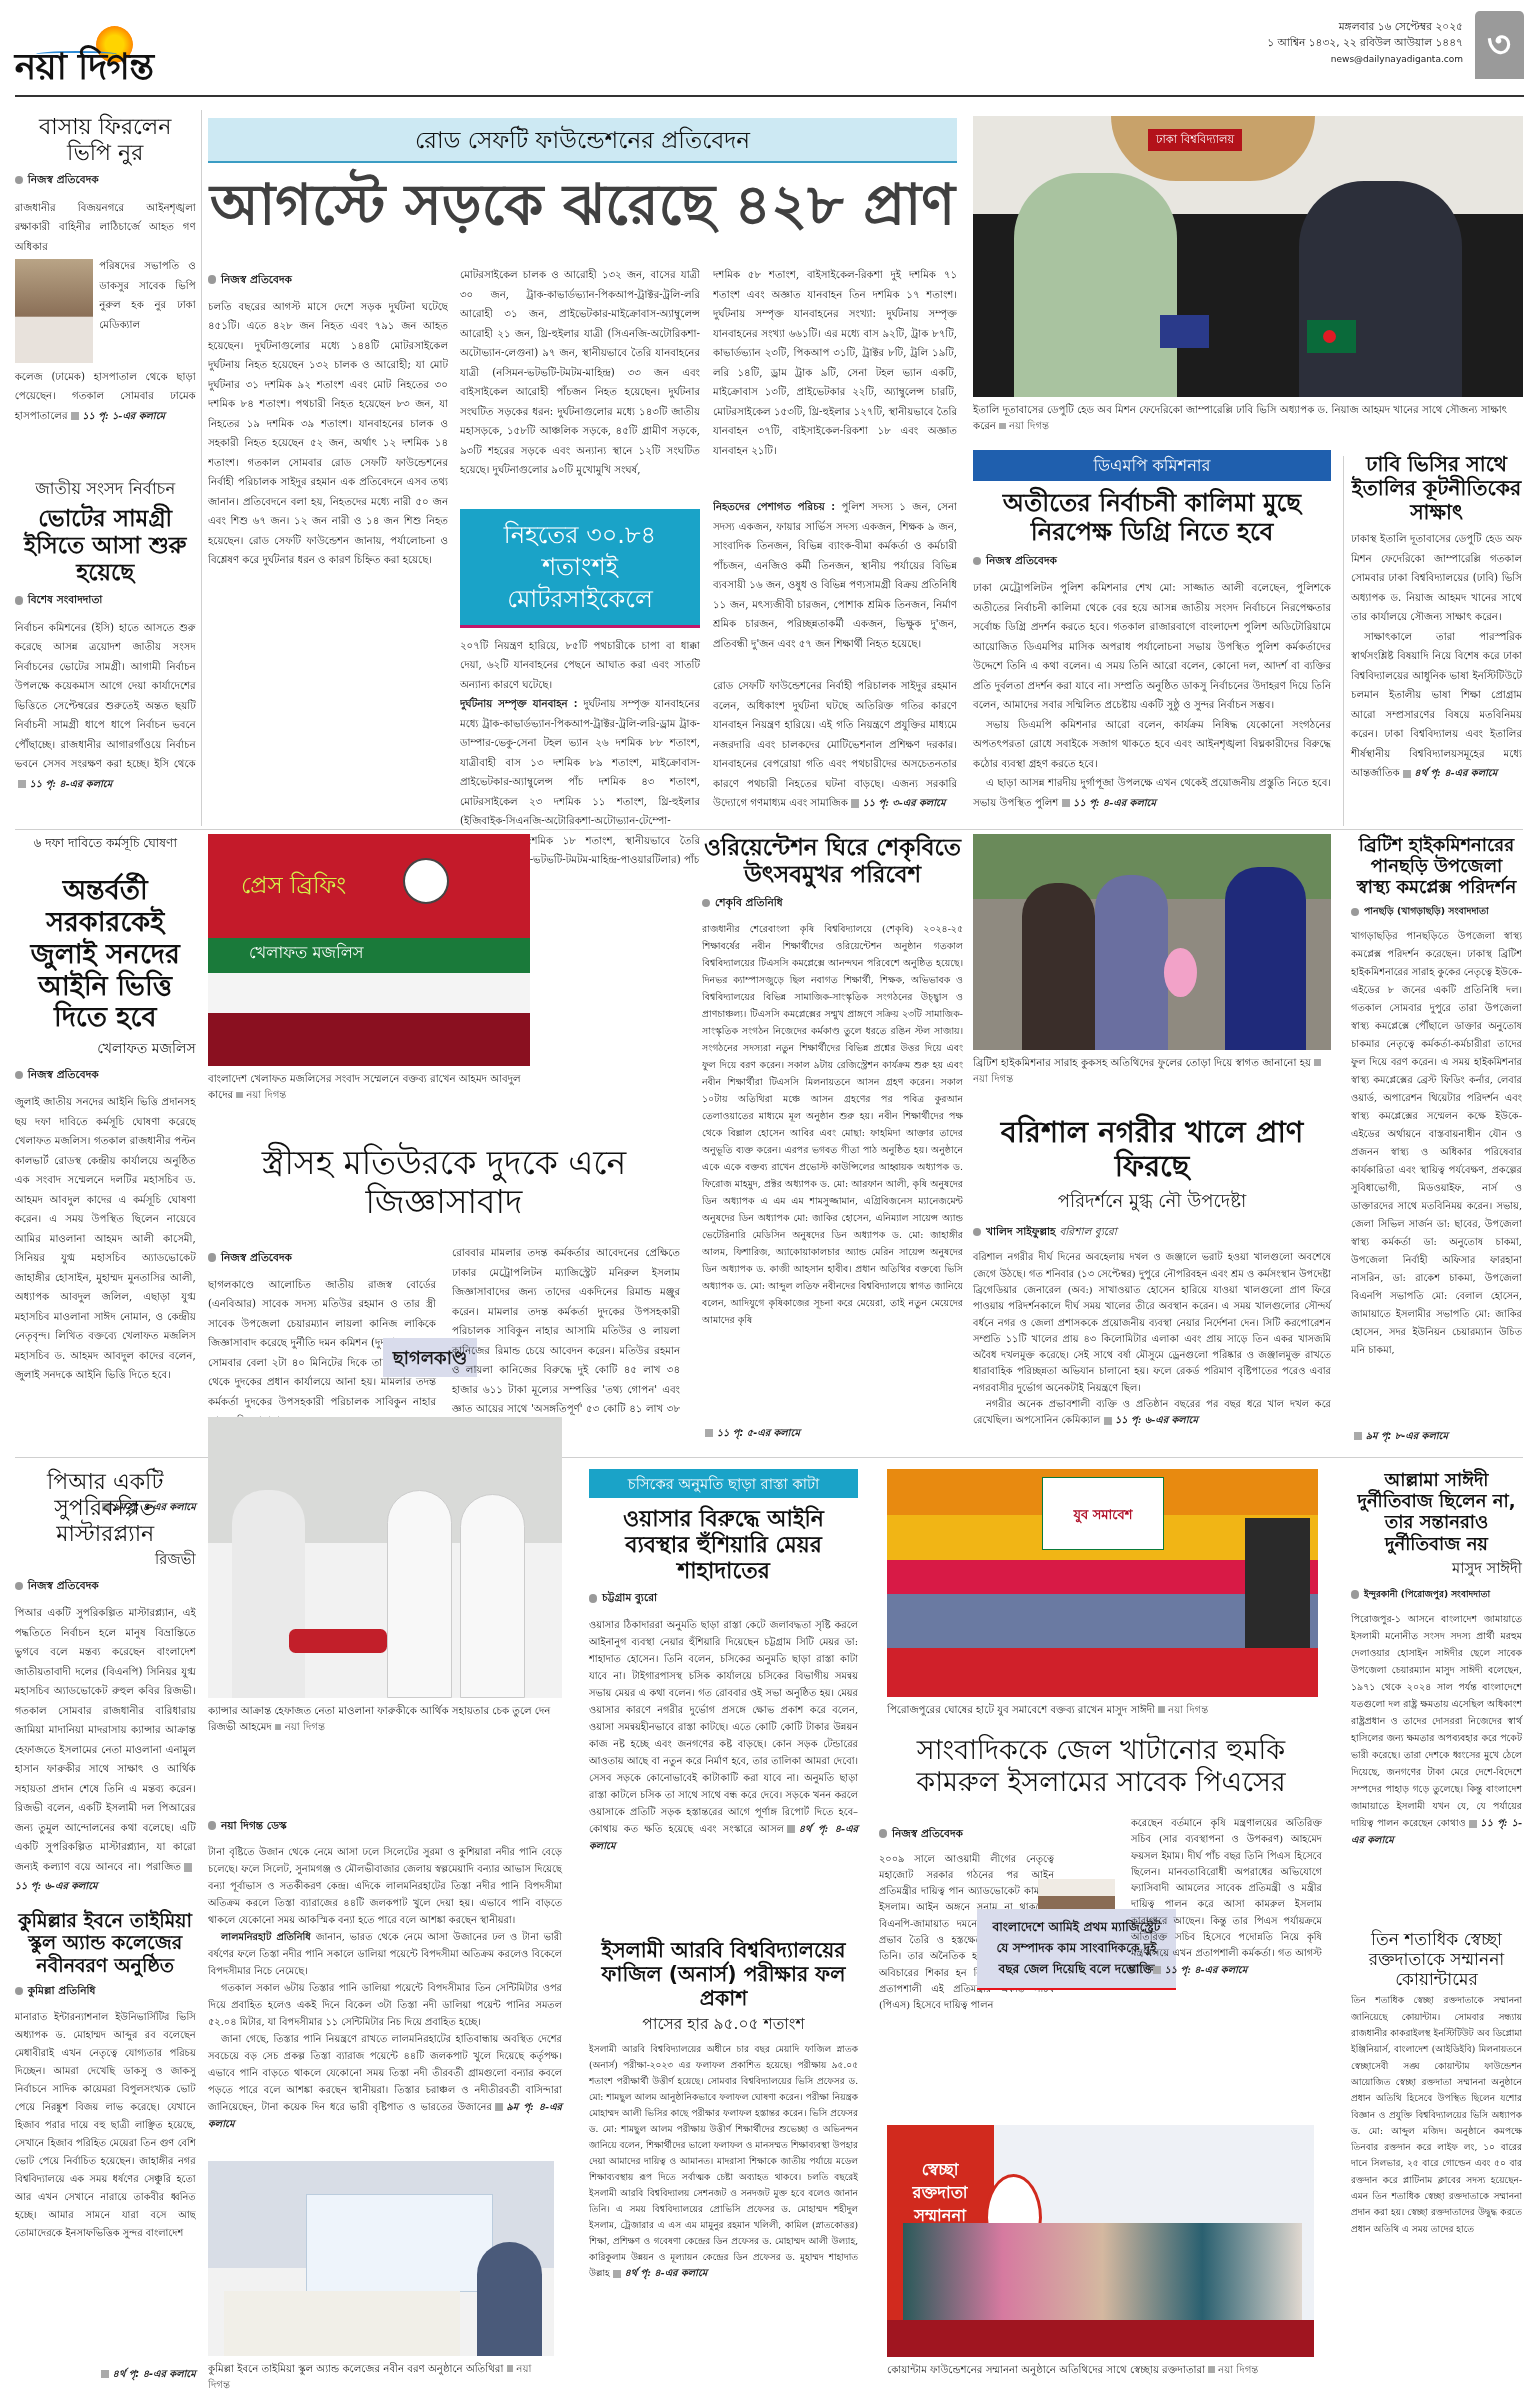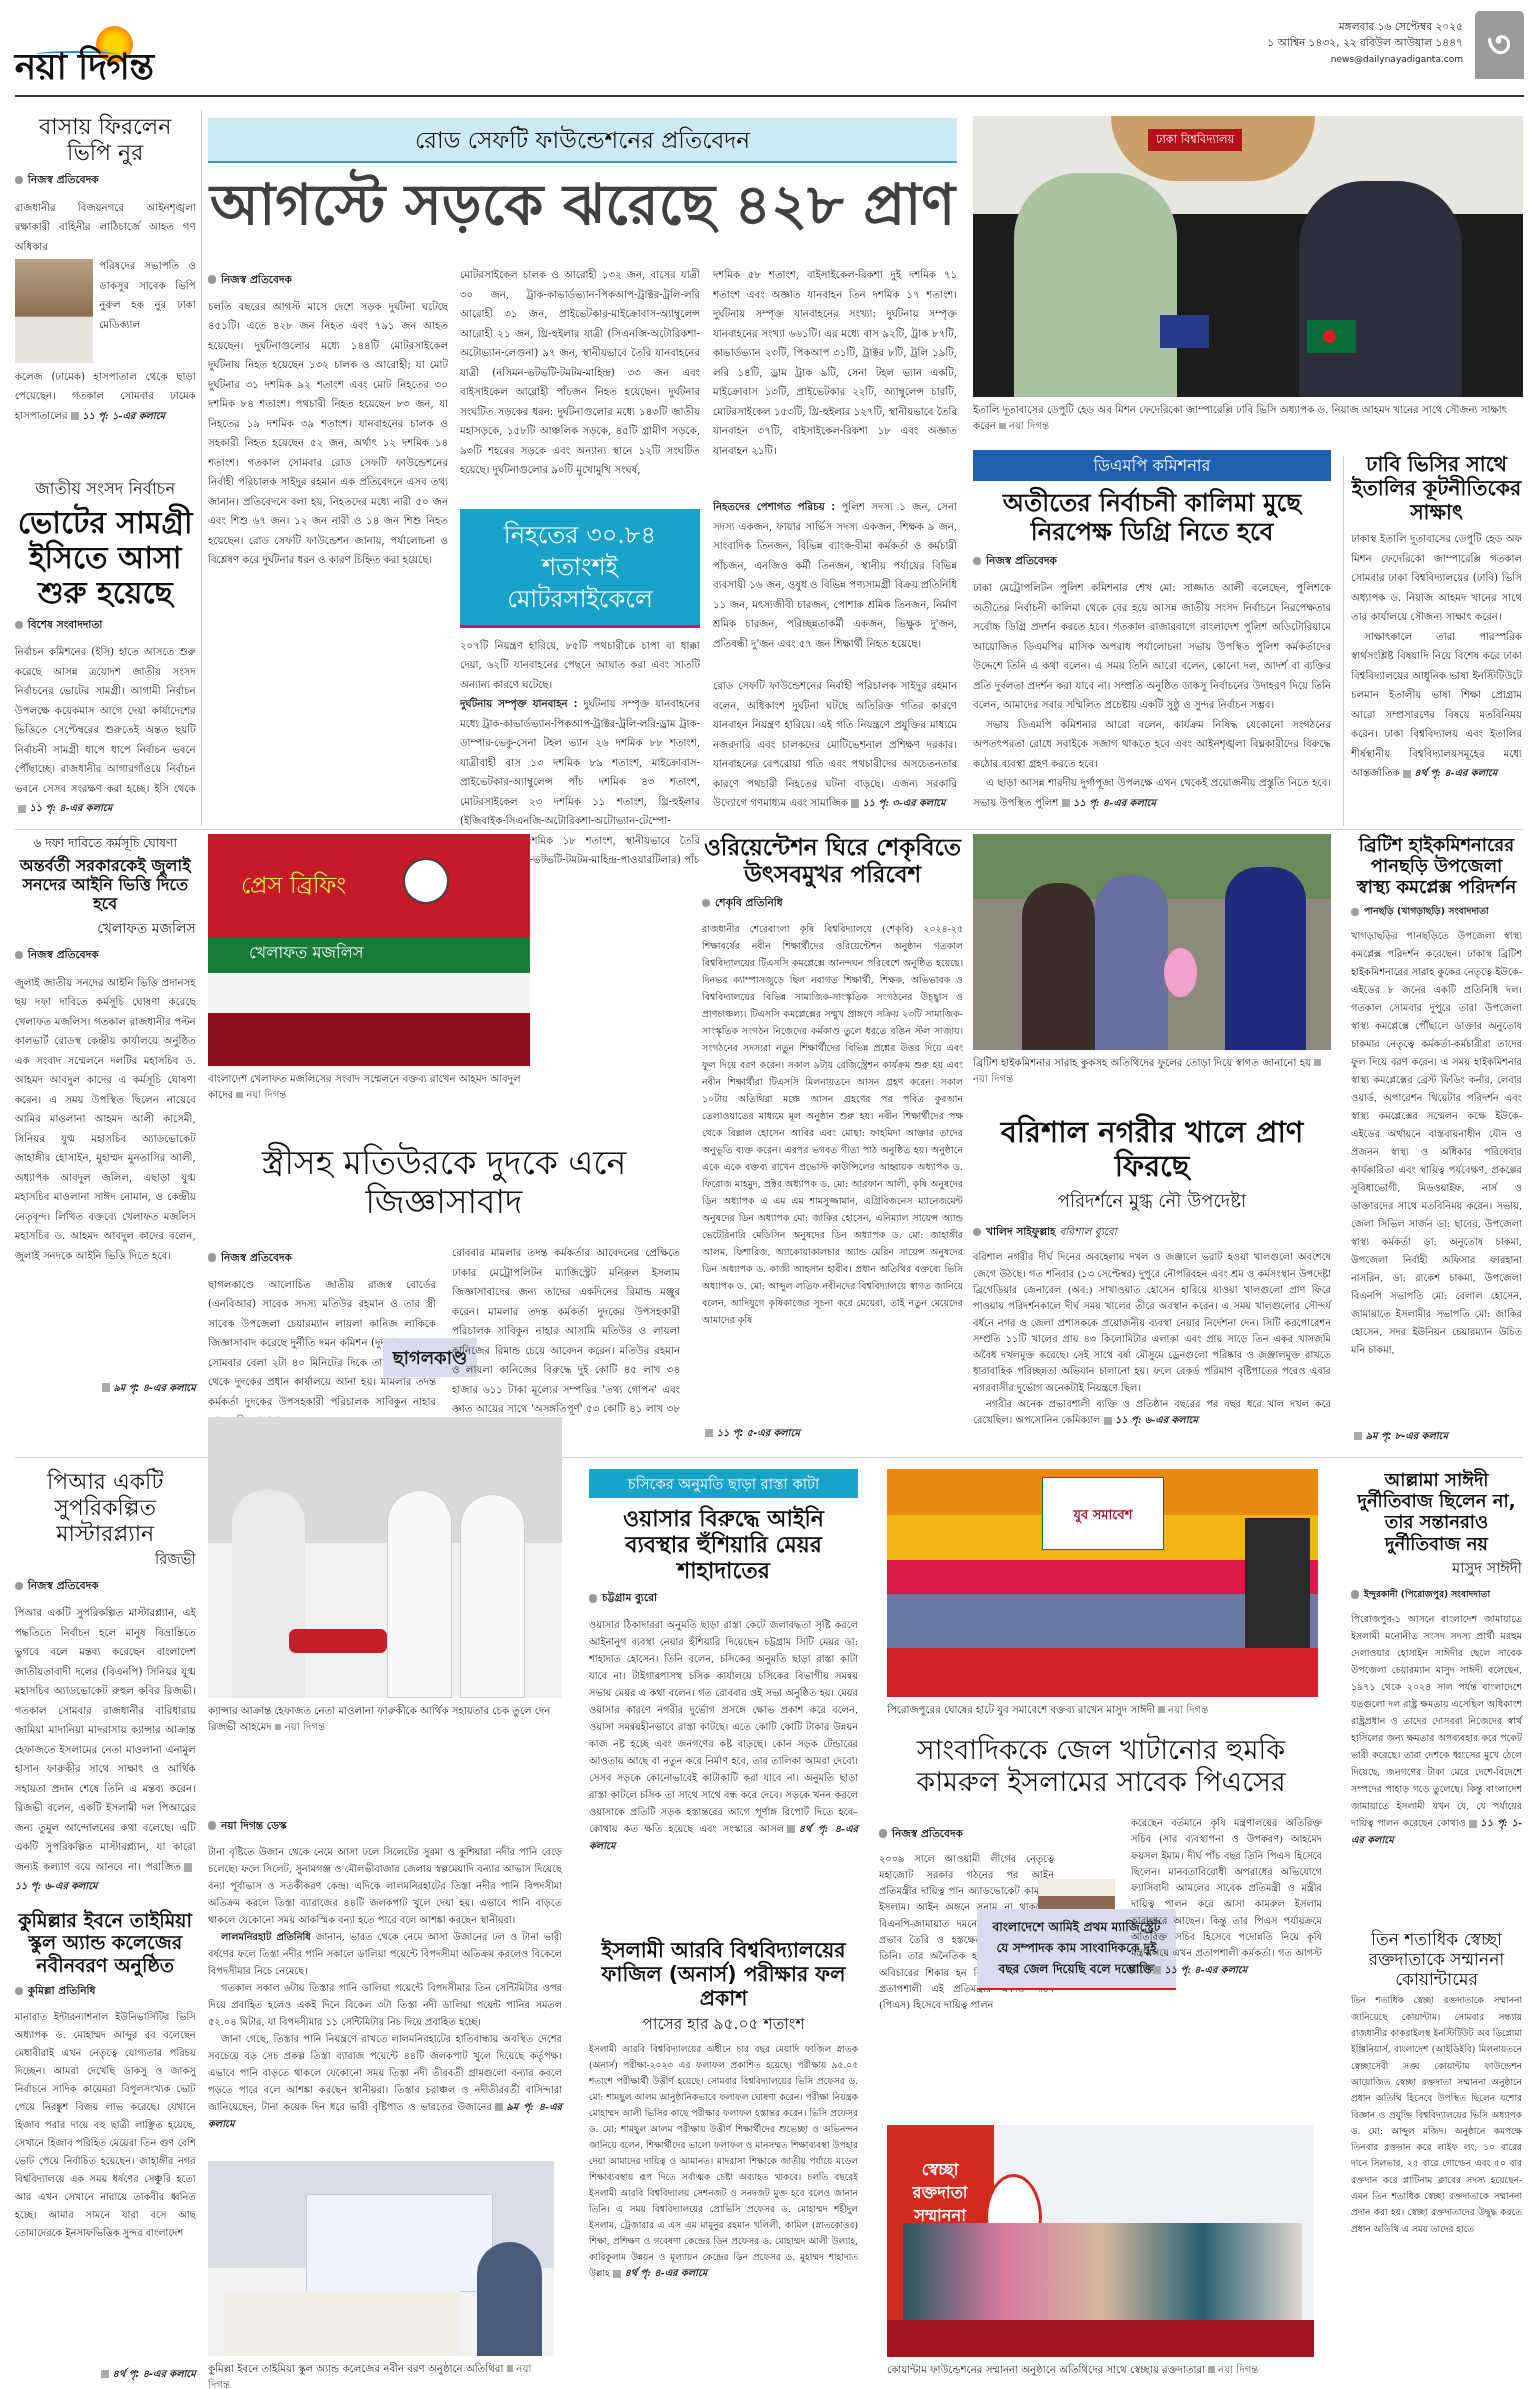--- a/index.html
+++ b/index.html
@@ -49,21 +49,21 @@
   <div class="body">রাজধানীর বিজয়নগরে আইনশৃঙ্খলা রক্ষাকারী বাহিনীর লাঠিচার্জে আহত গণ অধিকার</div>
   <div style="overflow:hidden">
     <div class="photo" style="float:left;width:78px;height:104px;margin:3.3px 6.5px 3.3px 0;background:linear-gradient(180deg,#b9a486,#8a6f57 55%,#e8e2dc 56%)"></div>
     <div class="body">পরিষদের সভাপতি ও ডাকসুর সাবেক ভিপি নুরুল হক নুর ঢাকা মেডিক্যাল</div>
   </div>
   <div class="body"><span>কলেজ (ঢামেক) হাসপাতাল থেকে ছাড়া পেয়েছেন। গতকাল সোমবার ঢামেক হাসপাতালের</span><span class="jump"><span class="sq"></span><span>১১ পৃ: ১-এর কলামে</span></span></div>
 </div>
 
 <div class="abs" style="left:14.7px;top:476px;width:181px">
   <div class="sub" style="font-size:16.3px;margin-bottom:1.6px">জাতীয় সংসদ নির্বাচন</div>
-  <div class="hl" style="font-size:30px">ভোটের সামগ্রী ইসিতে আসা শুরু হয়েছে</div>
+  <div class="hl" style="font-size:23px">ভোটের সামগ্রী ইসিতে আসা শুরু হয়েছে</div>
   <div class="byline"><span class="dot"></span><span>বিশেষ সংবাদদাতা</span></div>
   <div class="body"><span>নির্বাচন কমিশনের (ইসি) হাতে আসতে শুরু করেছে আসন্ন ত্রয়োদশ জাতীয় সংসদ নির্বাচনের ভোটের সামগ্রী। আগামী নির্বাচন উপলক্ষে কয়েকমাস আগে দেয়া কার্যাদেশের ভিত্তিতে সেপ্টেম্বরের শুরুতেই অন্তত ছয়টি নির্বাচনী সামগ্রী ধাপে ধাপে নির্বাচন ভবনে পৌঁছাচ্ছে। রাজধানীর আগারগাঁওয়ে নির্বাচন ভবনে সেসব সংরক্ষণ করা হচ্ছে। ইসি থেকে</span><span class="jump"><span class="sq"></span><span>১১ পৃ: ৪-এর কলামে</span></span></div>
 </div>
 
 <div class="abs" style="left:208px;top:118px;width:749px">
   <div style="background:#cde9f3;border-bottom:2.4px solid #3a9cc4;height:45px;text-align:center">
     <span style="font-size:23px;line-height:45px;color:#111">রোড সেফটি ফাউন্ডেশনের প্রতিবেদন</span>
   </div>
   <div class="hl" style="color:#404040;font-size:56px;margin-top:8.1px;font-family:'DejaVu Serif',serif">আগস্টে সড়কে ঝরেছে ৪২৮ প্রাণ</div>
   <div class="abs" style="left:0;top:147px;width:240px">
@@ -109,21 +109,21 @@
 </div>
 
 <div class="abs" style="left:1351px;top:452px;width:171px">
   <div class="hl" style="font-size:20.4px">ঢাবি ভিসির সাথে ইতালির কূটনীতিকের সাক্ষাৎ</div>
   <div class="body" style="margin-top:4.9px">ঢাকাস্থ ইতালি দূতাবাসের ডেপুটি হেড অফ মিশন ফেদেরিকো জাম্পারেল্লি গতকাল সোমবার ঢাকা বিশ্ববিদ্যালয়ের (ঢাবি) ভিসি অধ্যাপক ড. নিয়াজ আহমদ খানের সাথে তার কার্যালয়ে সৌজন্য সাক্ষাৎ করেন।</div>
   <div class="body" style="text-indent:13px"><span>সাক্ষাৎকালে তারা পারস্পরিক স্বার্থসংশ্লিষ্ট বিষয়াদি নিয়ে বিশেষ করে ঢাকা বিশ্ববিদ্যালয়ের আধুনিক ভাষা ইনস্টিটিউটে চলমান ইতালীয় ভাষা শিক্ষা প্রোগ্রাম আরো সম্প্রসারণের বিষয়ে মতবিনিময় করেন। ঢাকা বিশ্ববিদ্যালয় এবং ইতালির শীর্ষস্থানীয় বিশ্ববিদ্যালয়সমূহের মধ্যে আন্তর্জাতিক</span><span class="jump"><span class="sq"></span><span>৪র্থ পৃ: ৪-এর কলামে</span></span></div>
 </div>
 
 <div class="abs" style="left:14.7px;top:834px;width:181px">
   <div class="sub" style="font-size:12.2px">৬ দফা দাবিতে কর্মসূচি ঘোষণা</div>
-  <div class="hl" style="font-size:16px;margin-top:3px">অন্তর্বর্তী সরকারকেই জুলাই সনদের আইনি ভিত্তি দিতে হবে</div>
+  <div class="hl" style="font-size:27px;margin-top:20px">অন্তর্বর্তী সরকারকেই জুলাই সনদের আইনি ভিত্তি দিতে হবে</div>
   <div style="text-align:right;font-size:14px;margin-top:3.3px">খেলাফত মজলিস</div>
   <div class="byline"><span class="dot"></span><span>নিজস্ব প্রতিবেদক</span></div>
   <div class="body" style="height:407px;overflow:hidden"><span>জুলাই জাতীয় সনদের আইনি ভিত্তি প্রদানসহ ছয় দফা দাবিতে কর্মসূচি ঘোষণা করেছে খেলাফত মজলিস। গতকাল রাজধানীর পল্টন কালভার্ট রোডস্থ কেন্দ্রীয় কার্যালয়ে অনুষ্ঠিত এক সংবাদ সম্মেলনে দলটির মহাসচিব ড. আহমদ আবদুল কাদের এ কর্মসূচি ঘোষণা করেন। এ সময় উপস্থিত ছিলেন নায়েবে আমির মাওলানা আহমদ আলী কাসেমী, সিনিয়র যুগ্ম মহাসচিব অ্যাডভোকেট জাহাঙ্গীর হোসাইন, মুহাম্মদ মুনতাসির আলী, অধ্যাপক আবদুল জলিল, এছাড়া যুগ্ম মহাসচিব মাওলানা সাঈদ নোমান, ও কেন্দ্রীয় নেতৃবৃন্দ। লিখিত বক্তব্যে খেলাফত মজলিস মহাসচিব ড. আহমদ আবদুল কাদের বলেন, জুলাই সনদকে আইনি ভিত্তি দিতে হবে।</span></div>
   <div class="jump" style="text-align:right"><span class="sq"></span><span>৯ম পৃ: ৪-এর কলামে</span></div>
 </div>
 
 <div class="abs" style="left:208px;top:834px;width:322px">
   <div class="photo" style="height:232px;background:linear-gradient(180deg,#c41a2a 0 45%,#1a7a3a 45% 60%,#f4f4f4 60% 100%)">
     <div class="abs" style="left:33px;top:33px;color:#d6f34a;font-size:23px;font-weight:normal">প্রেস ব্রিফিং</div>
     <div class="abs" style="left:195px;top:24.4px;width:46px;height:46px;border-radius:50%;background:#fff;border:2.4px solid #444"></div>

